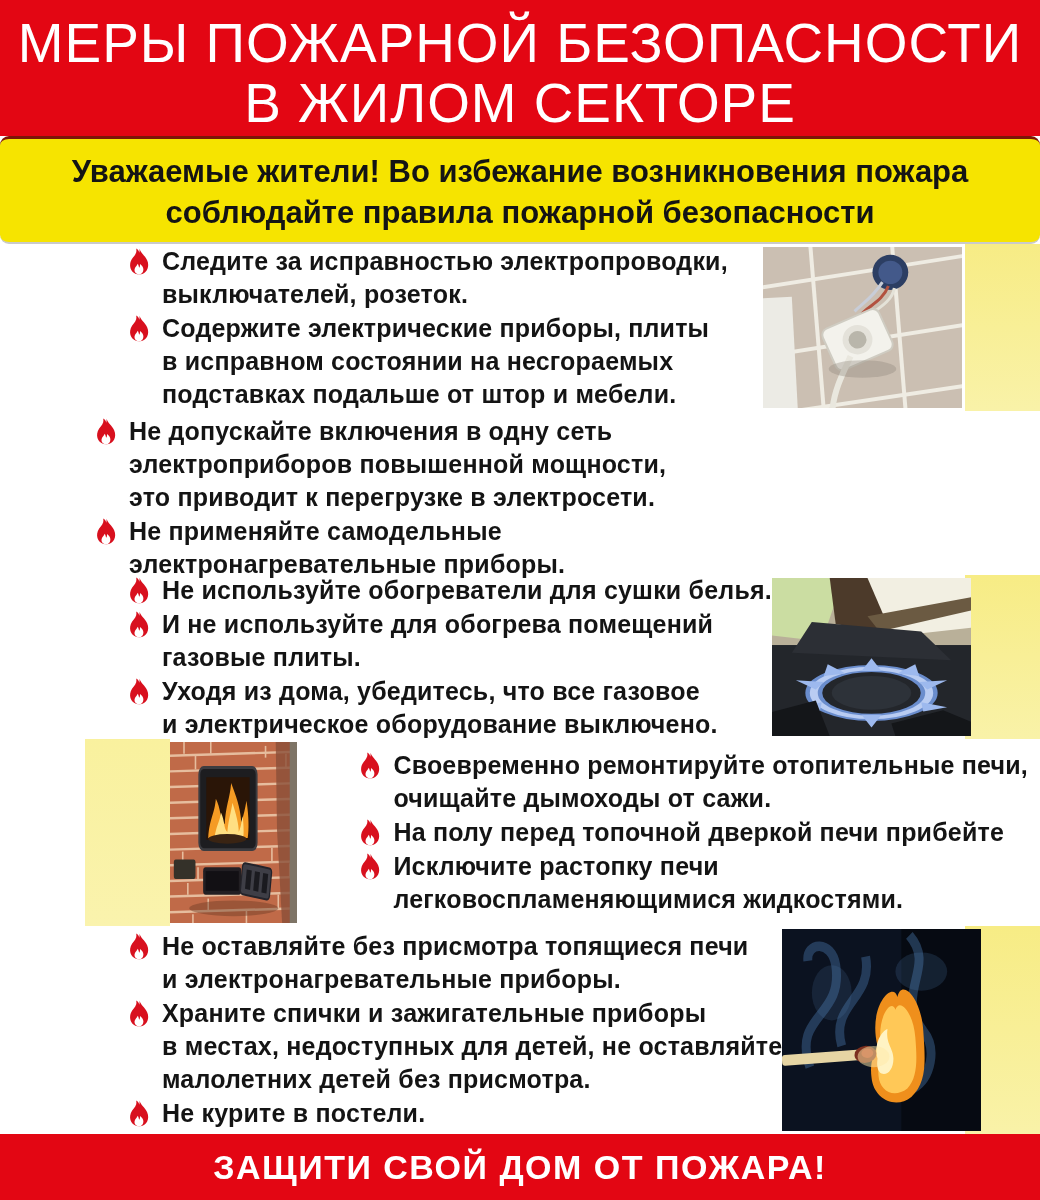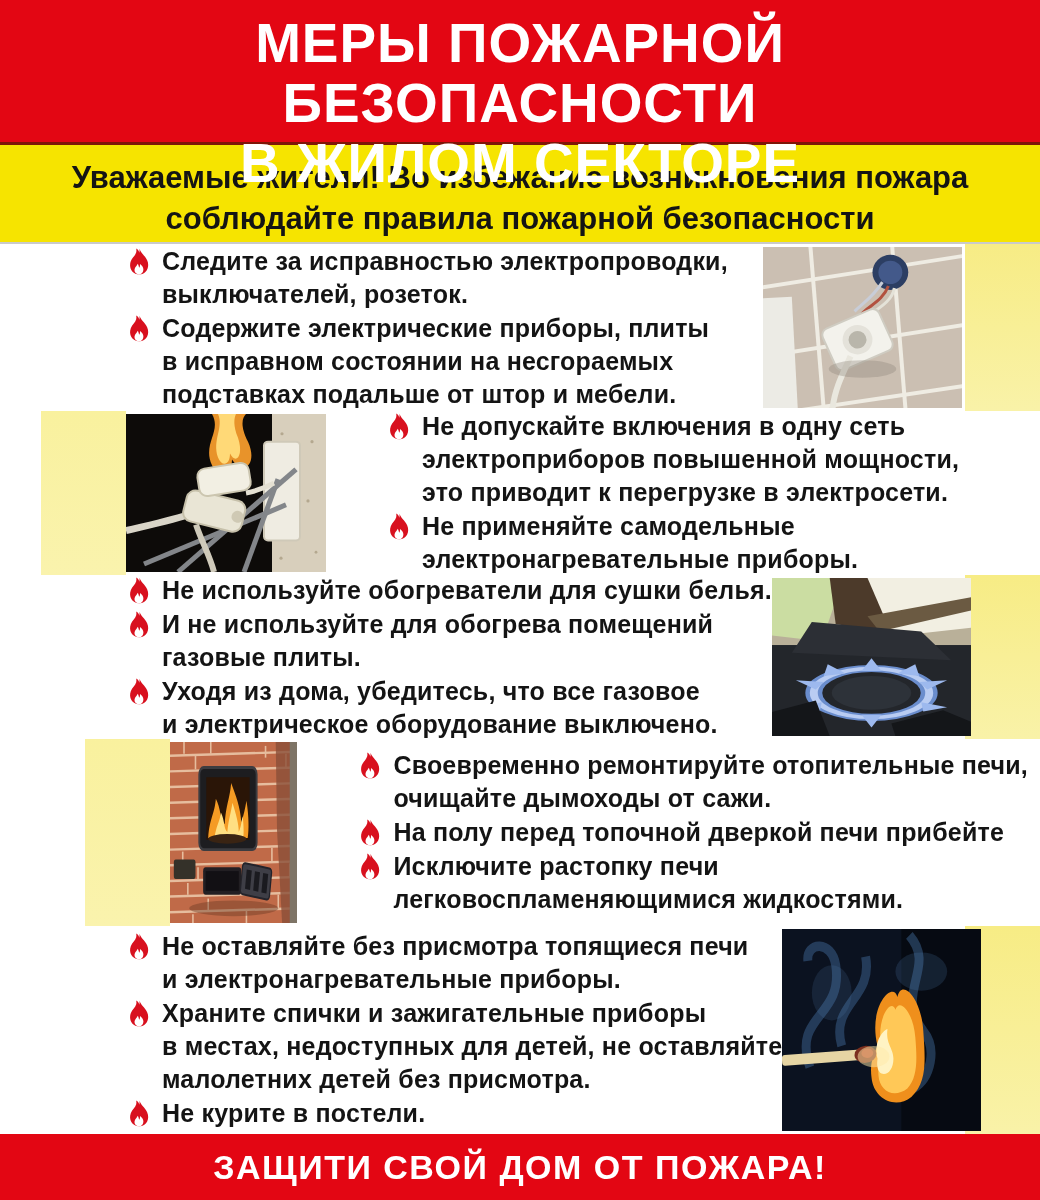--- a/index.html
+++ b/index.html
@@ -5,35 +5,35 @@
   html,body{margin:0;padding:0;background:#ffffff;}
   .poster{
     width:1040px;height:1200px;overflow:hidden;position:relative;
     display:flex;flex-direction:column;
     font-family:"Liberation Sans", sans-serif;
     -webkit-font-smoothing:antialiased;
   }
   
   .header{
     height:142px;box-sizing:border-box;background:#e30613;color:#ffffff;
-    text-align:center;font-weight:bold;padding-top:13px;
+    text-align:center;font-weight:normal;padding-top:13px;
   }
   .header .h-line{display:block;font-size:56px;line-height:60px;letter-spacing:1px;transform:scaleX(.98);}
   
   .band{
     height:112px;box-sizing:border-box;background:#f6e400;
     border-top:3px solid #7e1608;border-bottom:2px solid #cacaca;
-    color:#141414;text-align:center;font-weight:bold;padding-top:12px;
+    color:#141414;text-align:center;font-weight:bold;padding-top:12px;border-radius:9px;
   }
   .band .b-line{display:block;font-size:31px;line-height:41px;}
   
   .content{flex:1;background:#ffffff;display:flex;flex-direction:column;}
   .sec{display:flex;box-sizing:border-box;margin-left:41px;}
   .sec1{height:167px;}
-  .sec2{height:164px;}
+  .sec2{height:164px;flex-direction:column;}
   .sec3{height:164px;justify-content:center;}
   .sec4{height:187px;padding-left:44px;}
   .sec5{flex:1;}
   .text{
     flex:1;display:flex;flex-direction:column;justify-content:center;
     gap:1px;box-sizing:border-box;padding-top:4px;padding-bottom:4px;
   }
   .text.pad-left{padding-left:85px;}
   .text.pad-inner{padding-left:52px;padding-right:12px;}
   .item{display:flex;align-items:flex-start;}

